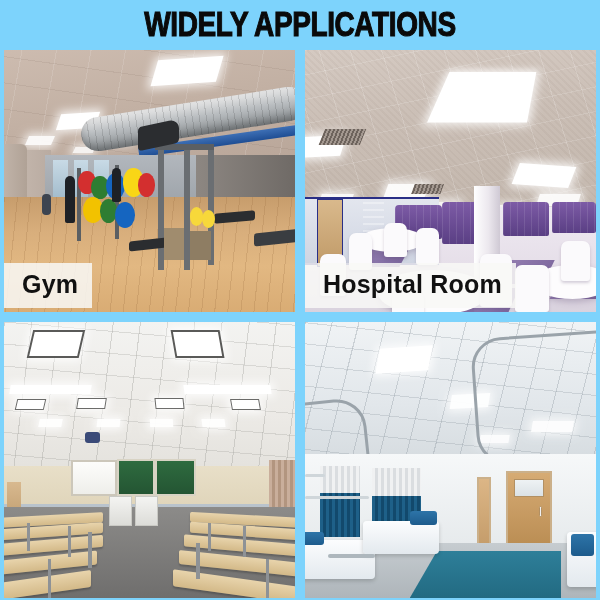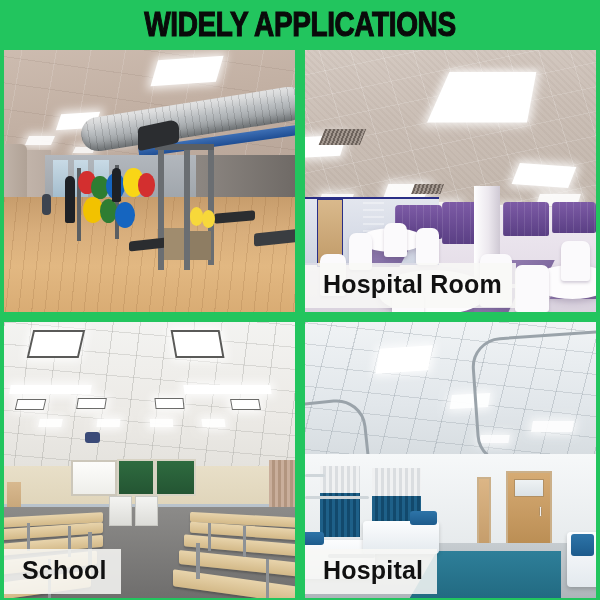--- a/index.html
+++ b/index.html
@@ -2,21 +2,21 @@
 <html><head>
 <meta charset="utf-8">
 <style>
   * { box-sizing: border-box; margin: 0; padding: 0; }
   html, body {
     width: 600px; height: 600px;
     background: #ffffff;
     font-family: "Liberation Sans", sans-serif;
     overflow: hidden;
   }
-  .page { position: relative; width: 600px; height: 600px; background: #22c55e; }
+  .page { position: relative; width: 600px; height: 600px; background: #7dd3fc; }
 
   
   .title {
     position: absolute; top: 2px; left: 0; width: 600px;
     text-align: center;
     font-family: "Liberation Sans", sans-serif;
     font-weight: 700;
     font-size: 35px;
     line-height: 44px;
     letter-spacing: -0.5px;
@@ -258,20 +258,21 @@
         <div class="gym-bench" style="left:72%;top:62%;width:14%;height:4%;transform:skewY(-5deg);"></div>
         <div class="gym-bench" style="left:86%;top:69%;width:16%;height:5%;transform:skewY(-6deg);background:#3a3d41;"></div>
         <div class="gym-plate" style="left:64%;top:60%;width:4.5%;height:7%;background:#f7d83a;"></div>
         <div class="gym-plate" style="left:68%;top:61%;width:4.5%;height:7%;background:#f7d83a;"></div>
         <div class="gym-rack" style="left:55%;top:68%;width:7%;height:12%;background:#a08c6e;"></div>
         <div class="gym-rack" style="left:64%;top:69%;width:7%;height:11%;background:#8e7d63;"></div>
         <div class="gym-person" style="left:21%;top:48%;width:3.5%;height:18%;"></div>
         <div class="gym-person" style="left:37%;top:45%;width:3.2%;height:13%;"></div>
         <div class="gym-person" style="left:13%;top:55%;width:3%;height:8%;background:#3d4450;border-radius:4px;"></div>
       </div>
+      <div class="label">Gym</div>
     </div>
 
     <div class="panel">
       <div class="scene">
         <div class="mr-ceiling">
           <div class="mr-ceil-grid"></div>
         </div>
         <div class="lp" style="left:46%;top:7%;width:32%;height:21%;transform:perspective(160px) rotateX(24deg) skewX(-16deg);"></div>
         <div class="lp" style="left:-3%;top:33%;width:16%;height:8%;transform:skewX(-20deg) rotate(-3deg);"></div>
         <div class="lp" style="left:72%;top:44%;width:20%;height:8%;transform:skewX(-18deg) rotate(4deg);"></div>
@@ -352,21 +353,20 @@
         <div class="sc-desk" style="left:64%;top:70%;width:40%;height:3.5%;transform:skewY(3deg);"></div>
         <div class="sc-desk" style="left:64%;top:74%;width:42%;height:4%;transform:skewY(4deg);"></div>
         <div class="sc-desk" style="left:62%;top:79%;width:44%;height:4.5%;transform:skewY(5deg);"></div>
         <div class="sc-desk" style="left:60%;top:85%;width:46%;height:5%;transform:skewY(6deg);"></div>
         <div class="sc-desk" style="left:58%;top:93%;width:48%;height:6%;transform:skewY(8deg);"></div>
         <div class="sc-leg" style="left:70%;top:73%;width:1%;height:10%;"></div>
         <div class="sc-leg" style="left:82%;top:74%;width:1%;height:11%;"></div>
         <div class="sc-leg" style="left:66%;top:80%;width:1.2%;height:13%;"></div>
         <div class="sc-leg" style="left:90%;top:86%;width:1.2%;height:14%;"></div>
       </div>
-      <div class="label">School</div>
     </div>
 
     <div class="panel">
       <div class="scene">
         <div class="hs-ceiling">
           <div class="hs-ceil-grid"></div>
         </div>
         <div class="lp" style="left:25%;top:9%;width:18%;height:9%;transform:skewX(-14deg) rotate(-4deg);"></div>
         <div class="lp" style="left:50%;top:26%;width:13%;height:5%;transform:skewX(-12deg) rotate(-3deg);opacity:.96;"></div>
         <div class="lp" style="left:78%;top:36%;width:14%;height:4%;transform:skewX(-10deg);opacity:.92;"></div>
@@ -395,17 +395,16 @@
           <div class="hs-bed-head" style="left:4%;top:-22%;width:34%;height:34%;"></div>
         </div>
         <div class="hs-bed" style="left:20%;top:72%;width:26%;height:12%;">
           <div class="hs-bed-head" style="left:62%;top:-30%;width:36%;height:42%;"></div>
         </div>
         <div class="hs-bed" style="left:90%;top:76%;width:18%;height:20%;">
           <div class="hs-bed-head" style="left:8%;top:4%;width:44%;height:40%;"></div>
         </div>
         <div class="hs-rail" style="left:8%;top:84%;width:16%;height:1.4%;background:#aeb7bd;"></div>
       </div>
-      <div class="label">Hospital</div>
     </div>
 
   </div>
 </div>
 
 </body></html>

